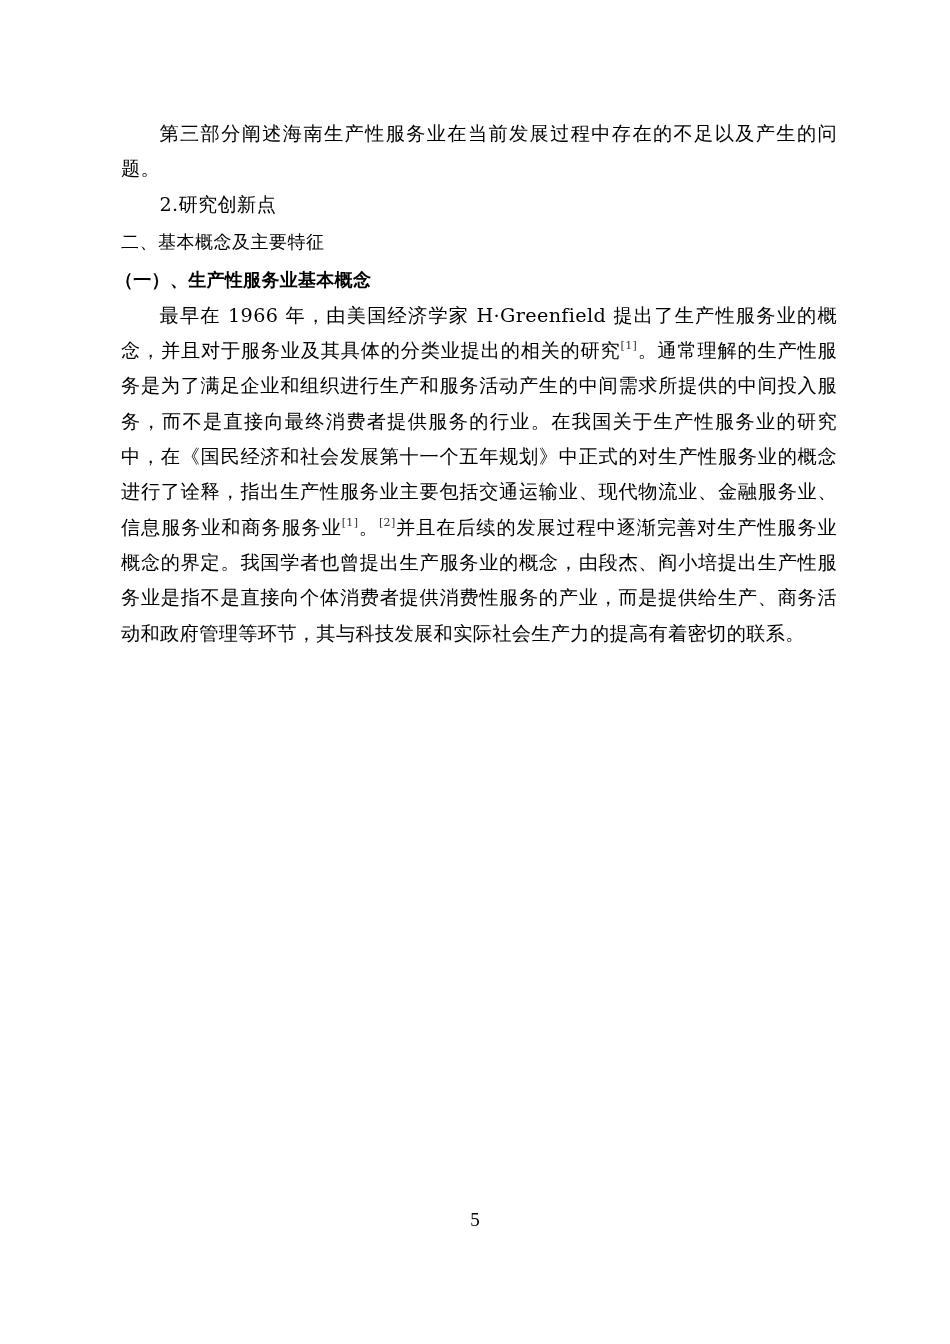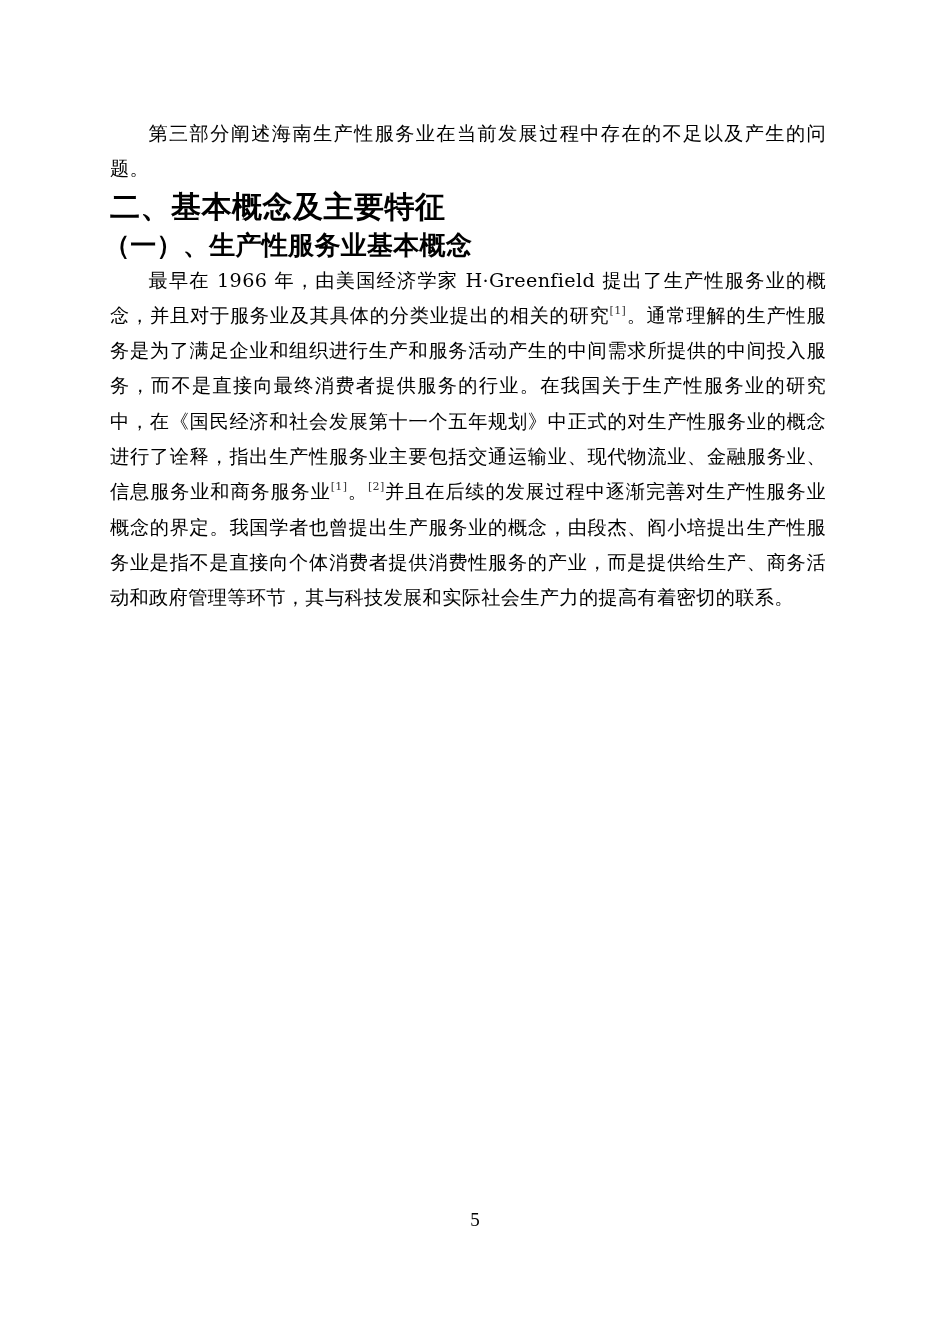--- a/index.html
+++ b/index.html
@@ -1,37 +1,38 @@
 <!DOCTYPE html>
 <html><head>
 <meta charset="utf-8">
 <style>
   html, body { margin:0; padding:0; background:#ffffff; }
   body { width:950px; height:1344px; position:relative; overflow:hidden;
          font-family:"DejaVu Serif","Liberation Serif",serif; color:#000; }
   .page { position:absolute; left:0; top:0; width:950px; height:1344px; }
-  .content { position:absolute; left:110px; top:116px; width:716px; }
+  .content { position:absolute; left:121px; top:116px; width:716px; }
   p.body { margin:0; font-size:19.2px; line-height:35.3px; text-align:justify;
            text-align-last:left; letter-spacing:0.35px; }
   p.indent { text-indent:38.5px; }
-  h2.h1 { margin:2px 0 2px 0; font-size:30px; line-height:36px; font-weight:bold;
+  h2.h1 { margin:2px 0 2px 0; font-size:18px; line-height:36px; font-weight:normal;
           font-family:"DejaVu Sans","Liberation Sans",sans-serif; letter-spacing:0.5px; }
-  h3.h2 { margin:1px 0 0 -6px; font-size:26px; line-height:36px; font-weight:bold;
+  h3.h2 { margin:1px 0 0 -6px; font-size:18px; line-height:36px; font-weight:bold;
           font-family:"DejaVu Sans","Liberation Sans",sans-serif; letter-spacing:0.3px; }
   sup { font-size:11px; vertical-align:8px; line-height:0; color:#333; }
   .page-number { position:absolute; top:1209px; left:0; width:950px; text-align:center;
                  font-size:19px; font-family:"Liberation Serif",serif; }
 </style>
 </head>
 <body>
 
 <div class="page">
   <div class="content">
 
     <p class="body indent">第三部分阐述海南生产性服务业在当前发展过程中存在的不足以及产生的问题。</p>
+    <p class="body indent">2.研究创新点</p>
 
     <h2 class="h1">二、基本概念及主要特征</h2>
 
     <h3 class="h2">（一）、生产性服务业基本概念</h3>
     <p class="body indent"><span>最早在 1966 年，由美国经济学家 H·Greenfield 提出了生产性服务业的概念，并且对于服务业及其具体的分类业提出的相关的研究</span><sup>[1]</sup><span>。通常理解的生产性服务是为了满足企业和组织进行生产和服务活动产生的中间需求所提供的中间投入服务，而不是直接向最终消费者提供服务的行业。在我国关于生产性服务业的研究中，在《国民经济和社会发展第十一个五年规划》中正式的对生产性服务业的概念进行了诠释，指出生产性服务业主要包括交通运输业、现代物流业、金融服务业、信息服务业和商务服务业</span><sup>[1]</sup><span>。</span><sup>[2]</sup><span>并且在后续的发展过程中逐渐完善对生产性服务业概念的界定。我国学者也曾提出生产服务业的概念，由段杰、阎小培提出生产性服务业是指不是直接向个体消费者提供消费性服务的产业，而是提供给生产、商务活动和政府管理等环节，其与科技发展和实际社会生产力的提高有着密切的联系。</span></p>
 
   </div>
 
   <div class="page-number">5</div>
 </div>

